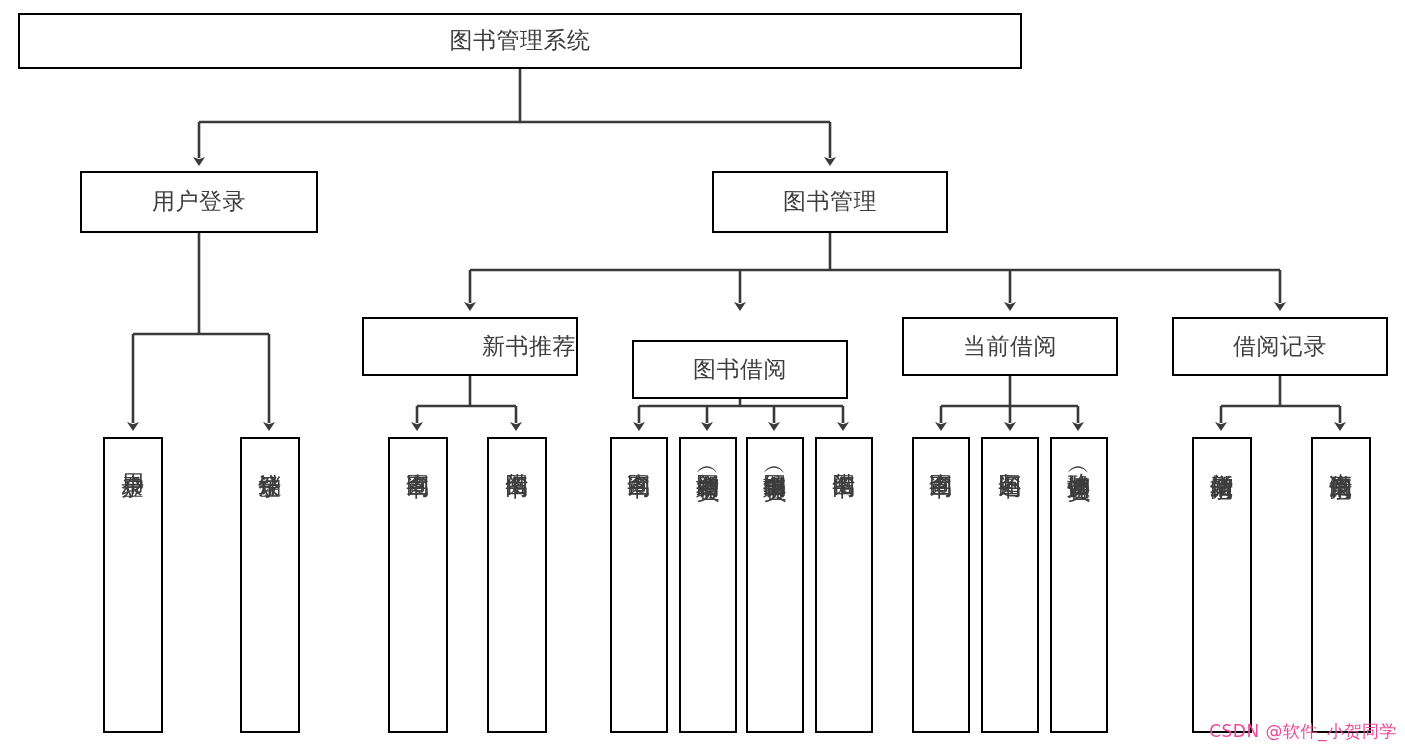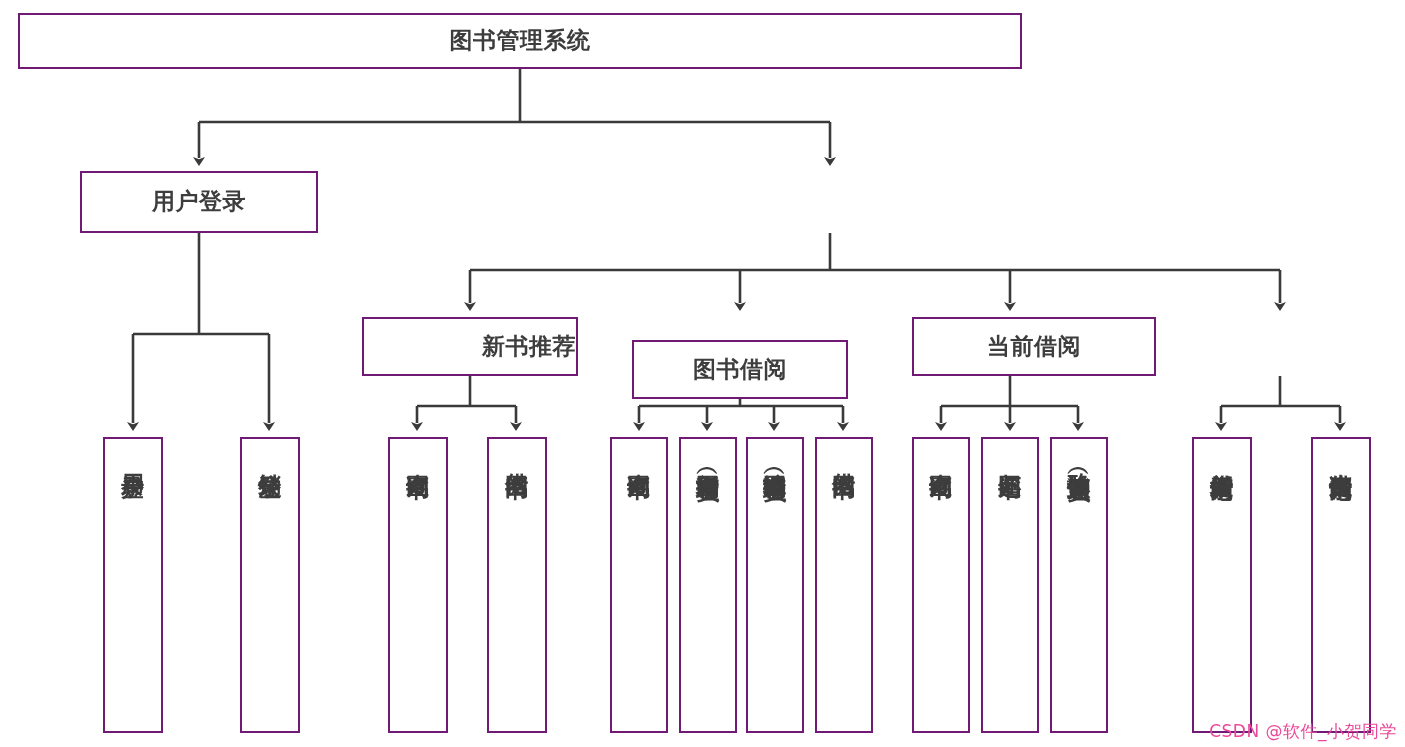--- a/index.html
+++ b/index.html
@@ -23,26 +23,25 @@
     left: 0;
     top: 0;
     width: 1405px;
     height: 747px;
     pointer-events: none;
   }
   .node {
     position: absolute;
     box-sizing: border-box;
     background: #ffffff;
-    border: 2px solid #701a75;
+    border: 2px solid #000000;
     display: flex;
     align-items: center;
     justify-content: center;
     color: #3d3d3d;
-    font-weight: bold;
   }
   .node .label {
     font-size: 23px;
     line-height: 1.18;
     letter-spacing: 0.5px;
     white-space: nowrap;
     color: #3d3d3d;
   }
   .node.leaf {
     align-items: flex-start;
@@ -127,29 +126,35 @@
     </g>
   </svg>
 
   <div class="node" style="left:18px; top:13px; width:1004px; height:56px;">
     <span class="label">图书管理系统</span>
   </div>
 
   <div class="node" style="left:80px; top:171px; width:238px; height:62px;">
     <span class="label">用户登录</span>
   </div>
+  <div class="node" style="left:712px; top:171px; width:236px; height:62px;">
+    <span class="label">图书管理</span>
+  </div>
 
   <div class="node" style="left:362px; top:317px; width:216px; height:59px;justify-content:flex-end;">
     <span class="label">新书推荐</span>
   </div>
   <div class="node" style="left:632px; top:317px; width:216px; height:59px;margin-top:23px;">
     <span class="label">图书借阅</span>
   </div>
-  <div class="node" style="left:902px; top:317px; width:244px; height:59px;margin-left:10px;">
+  <div class="node" style="left:902px; top:317px; width:216px; height:59px;">
     <span class="label">当前借阅</span>
+  </div>
+  <div class="node" style="left:1172px; top:317px; width:216px; height:59px;">
+    <span class="label">借阅记录</span>
   </div>
 
   <div class="node leaf" style="left:103px; top:437px; width:60px; height:296px;">
     <span class="label">用户登录</span>
   </div>
   <div class="node leaf" style="left:240px; top:437px; width:60px; height:296px;">
     <span class="label">注销登录</span>
   </div>
 
   <div class="node leaf" style="left:388px; top:437px; width:60px; height:296px;">

